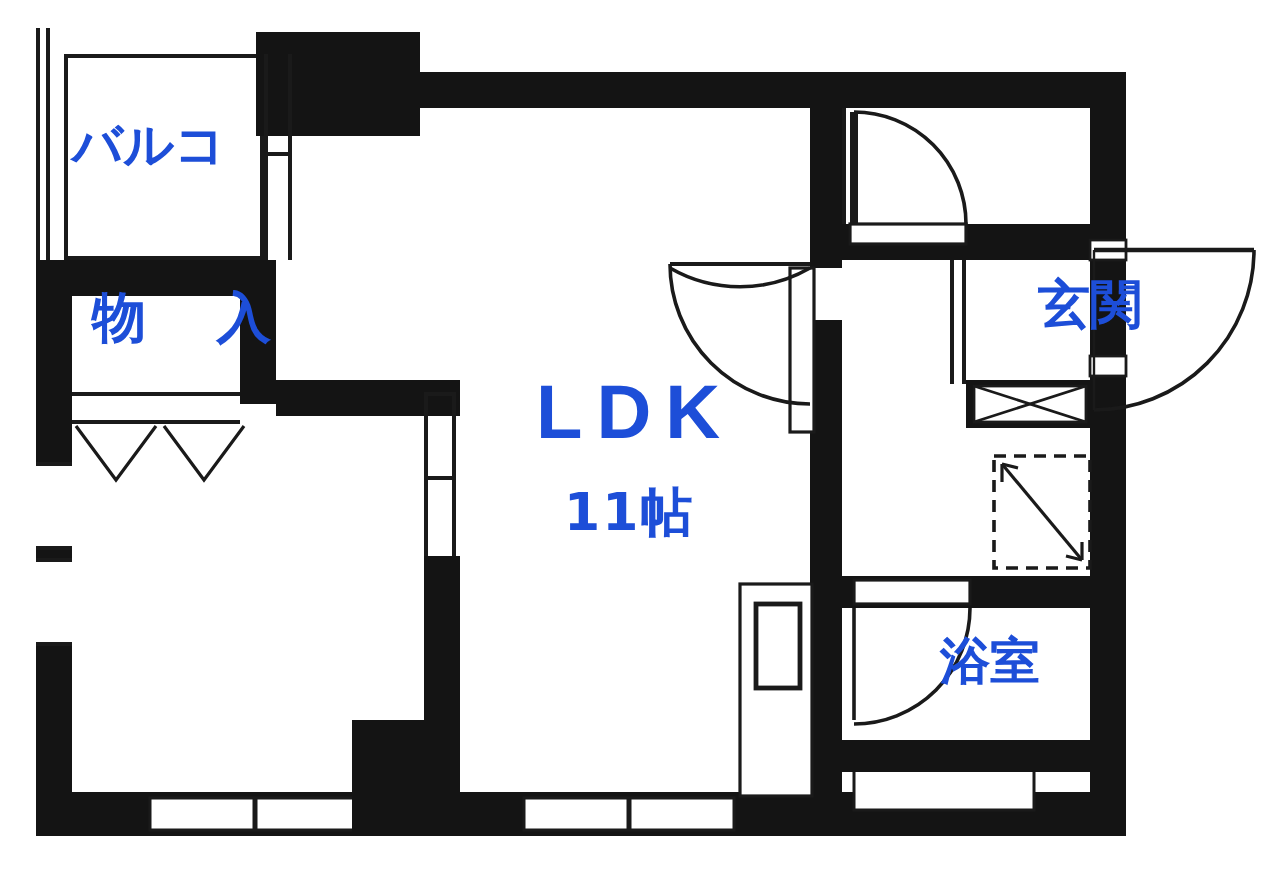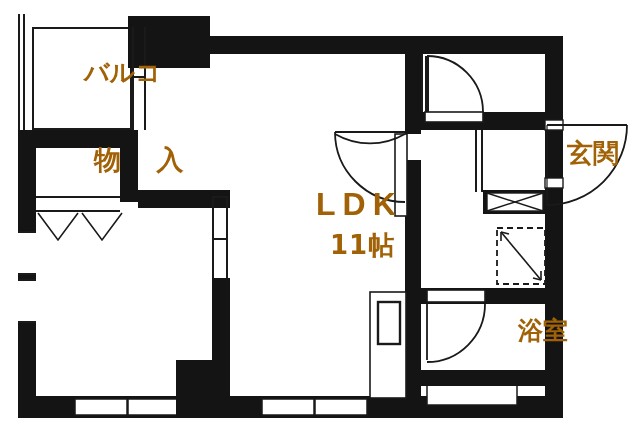--- a/index.html
+++ b/index.html
@@ -19,31 +19,30 @@
     overflow: hidden;
   }
   #plan-svg {
     position: absolute;
     left: 0;
     top: 0;
     display: block;
   }
   .room-label {
     position: absolute;
-    color: #a16207;
+    color: #1d4ed8;
     font-weight: bold;
     white-space: nowrap;
     line-height: 1;
     user-select: none;
-    margin-left: 48px;
   }
   .lbl-balcony  { font-size: 25px; letter-spacing: 0px; font-family: "DejaVu Sans", sans-serif; }
   .lbl-closet   { font-size: 27px; letter-spacing: 13px; font-family: "DejaVu Sans", sans-serif; }
   .lbl-washitsu { font-size: 29px; letter-spacing: 0px; font-family: "DejaVu Sans", sans-serif; }
-  .lbl-ldk      { font-size: 32px; letter-spacing: 7px; font-family: "Liberation Sans", sans-serif; }
+  .lbl-ldk      { font-size: 38px; letter-spacing: 7px; font-family: "Liberation Sans", sans-serif; }
   .lbl-ldk-area { font-size: 26px; letter-spacing: 1px; font-family: "DejaVu Sans", sans-serif; }
   .lbl-wc       { font-size: 30px; letter-spacing: 2px; font-family: "Liberation Sans", sans-serif; }
   .lbl-genkan   { font-size: 26px; letter-spacing: 0px; font-family: "DejaVu Sans", sans-serif; }
   .lbl-bath     { font-size: 25px; letter-spacing: 0px; font-family: "DejaVu Sans", sans-serif; }
 </style>
 </head>
 <body>
 
 <div id="plan-root">
 
@@ -212,20 +211,20 @@
 
   </svg>
 
   <div class="room-label lbl-balcony" style="left:36px; top:60px;">バルコ</div>
 
   <div class="room-label lbl-closet" style="left:46px; top:146px;">物 入</div>
 
 
   <div class="room-label lbl-ldk" style="left:268px; top:188px;">LDK</div>
 
-  <div class="room-label lbl-ldk-area" style="left:282px; top:232px;">11帖</div>
+  <div class="room-label lbl-ldk-area" style="left:282px; top:244px;">11帖</div>
 
 
   <div class="room-label lbl-genkan" style="left:519px; top:140px;">玄関</div>
 
   <div class="room-label lbl-bath" style="left:470px; top:318px;">浴室</div>
 
 </div>
 
 </body></html>

